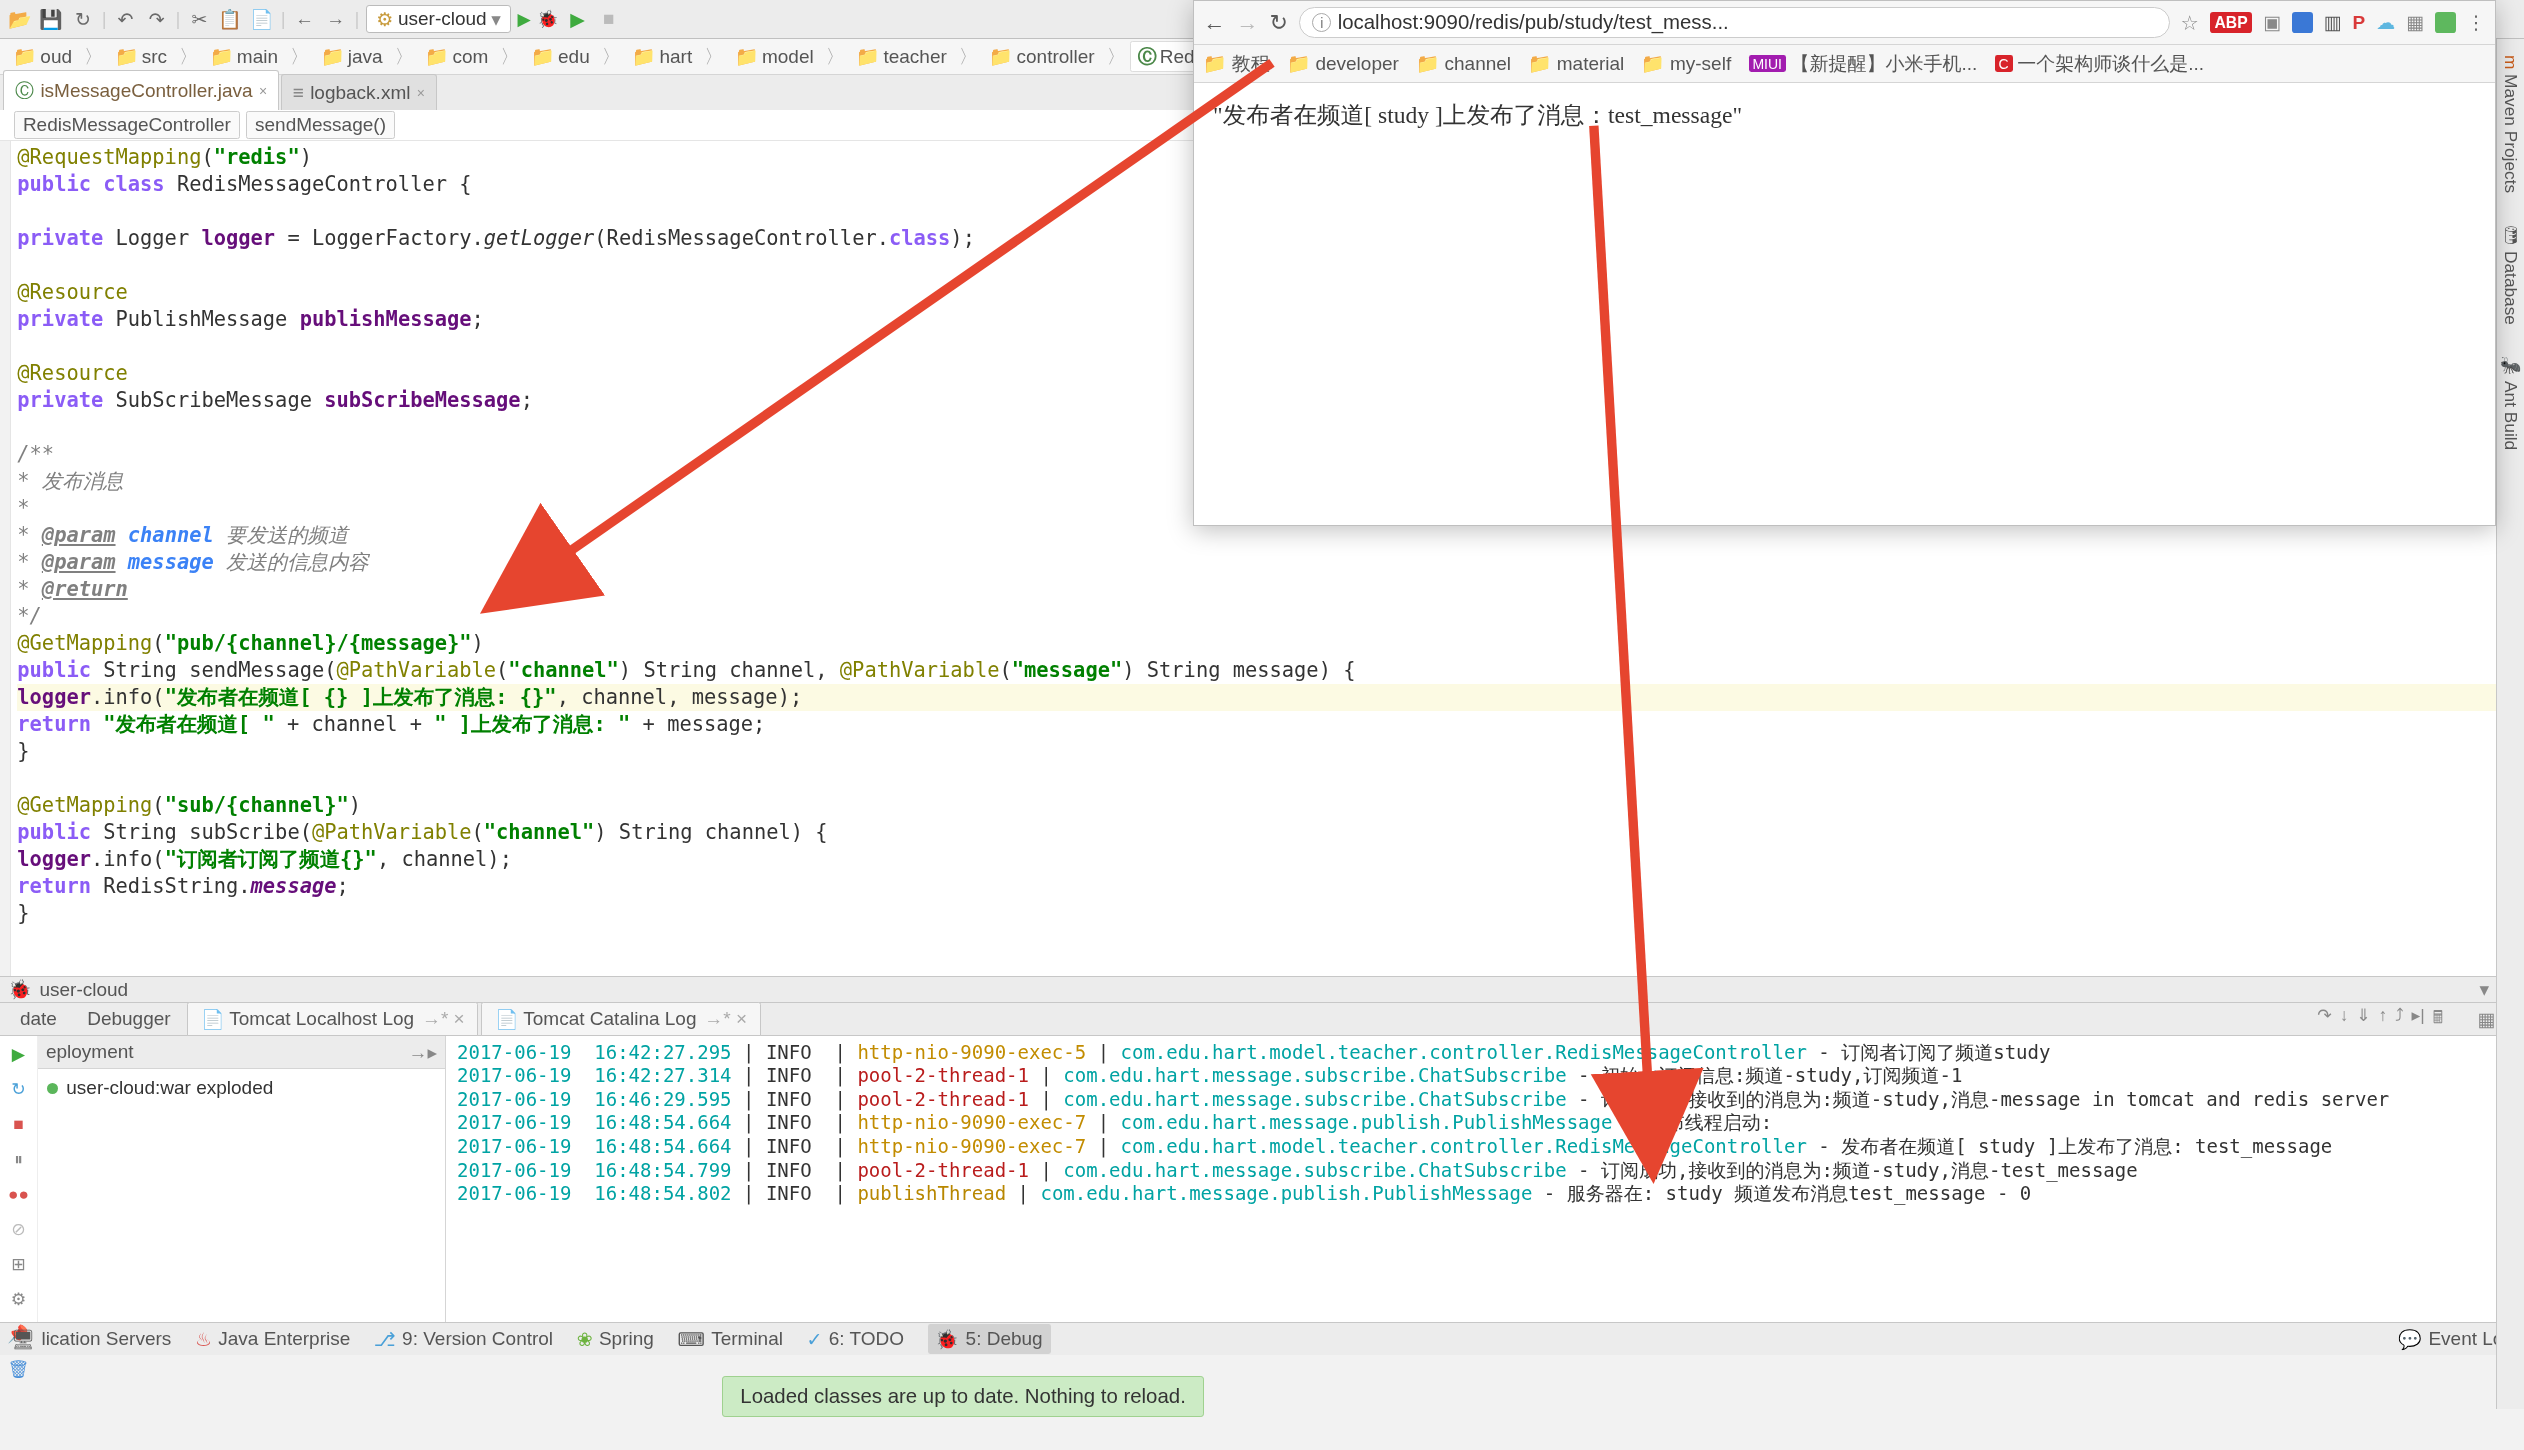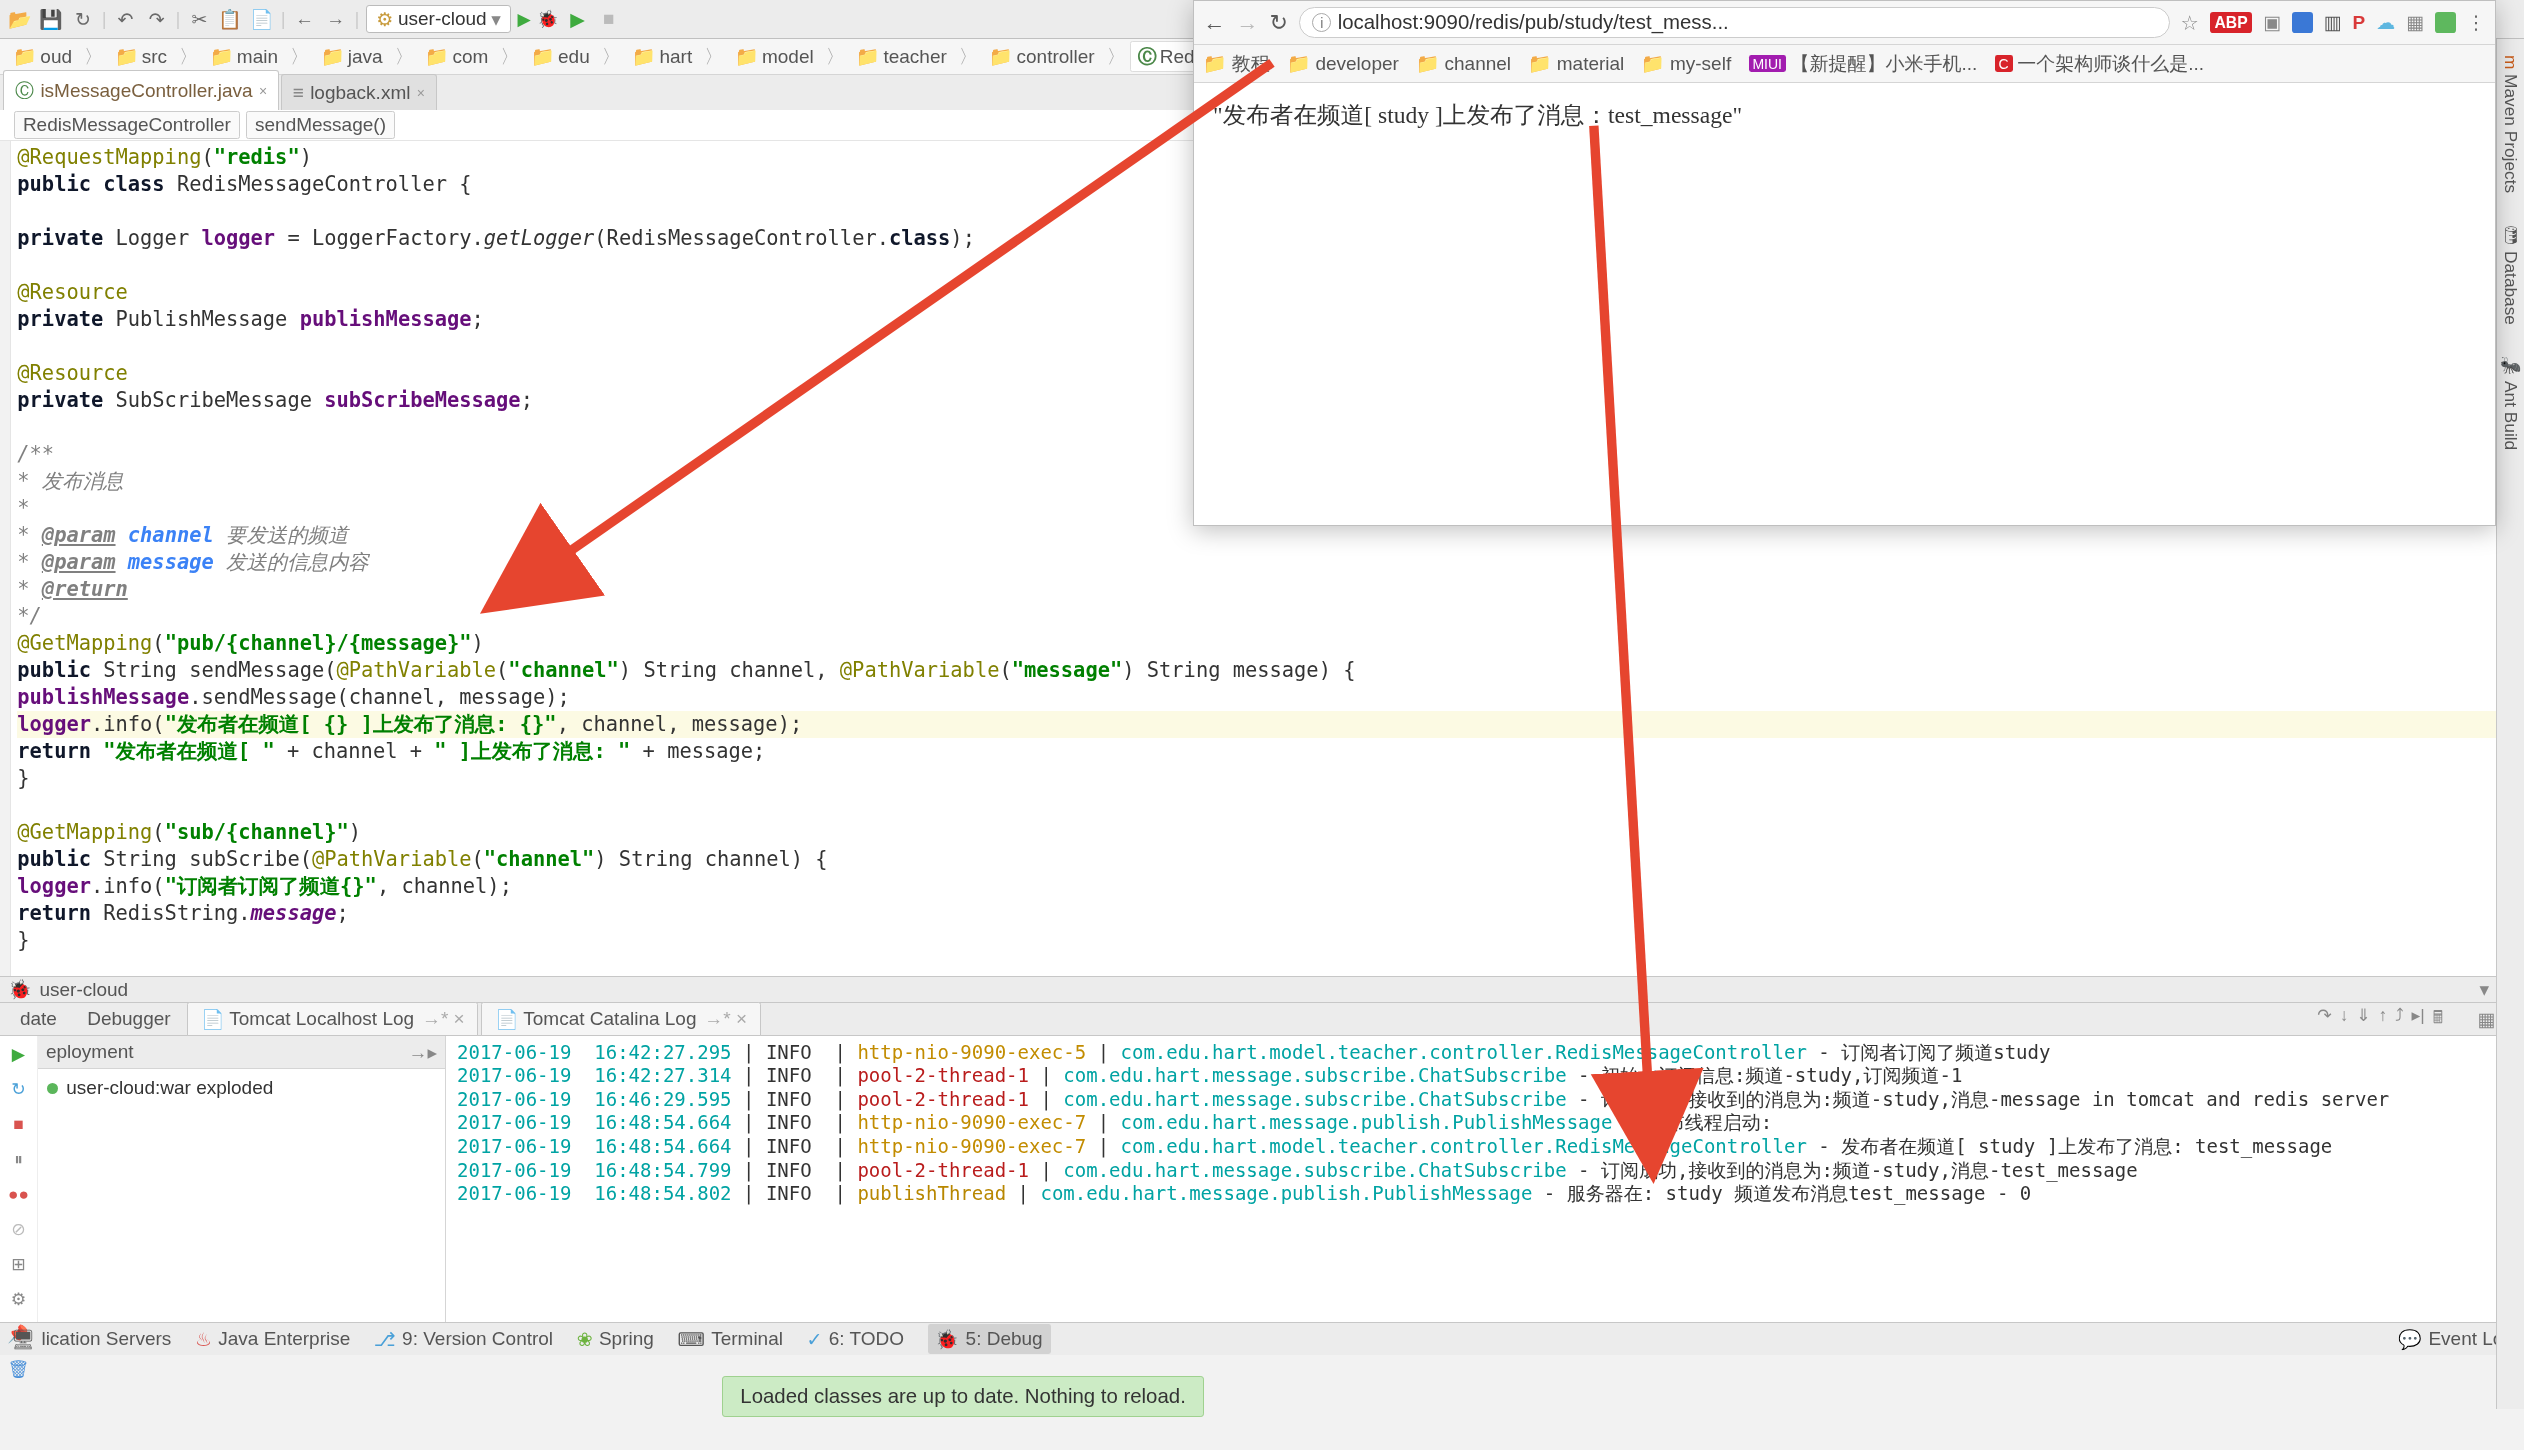--- a/index.html
+++ b/index.html
@@ -27,21 +27,21 @@
 .editor-tab { display: flex; align-items: center; gap: 6.3px; padding: 6.3px 11px; background: #e0e0e0; border: 0.8px solid #c7c7c7; border-bottom: none; border-top-left-radius: 3.1px; border-top-right-radius: 3.1px; margin-right: 1.6px; font-size: 19px; color: #555; }
 .editor-tab.active { background: #fff; color: #7a5f3e; }
 .editor-tab .close { color: #999; font-size: 14px; }
 
 
 .crumb-inner { height: 31px; background: #fff; border-bottom: 0.8px solid #e5e5e5; display: flex; align-items: center; padding-left: 14px; gap: 6.3px; font-size: 19px; }
 .crumb-inner .box { border: 0.8px solid #ccc; background: #fafafa; border-radius: 2.4px; padding: 1.6px 7.9px; color: #555; }
 
 
 .editor { background: #fff; position: relative; padding: 3.1px 0 0 17.3px; font-size: 20.4px; line-height: 27px; height: 835px; overflow: hidden; }
-.editor .kw { color: #0f172a; font-weight: bold; }
+.editor .kw { color: #8b5cf6; font-weight: bold; }
 .editor .str { color: #008000; font-weight: bold; }
 .editor .ann { color: #808000; }
 .editor .jdoc-tag { color: #808080; font-weight: bold; text-decoration: underline; font-style: italic; }
 .editor .jdoc-param { font-style: italic; color: #3b82f6; font-weight: bold; }
 .editor .jdoc { color: #808080; font-style: italic; }
 .editor .field { color: #660e7a; font-weight: bold; }
 .editor .static-m { font-style: italic; }
 .editor .hl-line { background: #fcfae3; display: inline-block; width: 100%; }
 .gutter { position: absolute; left: 0; top: 0; bottom: 0; width: 11px; background: #f2f2f2; border-right: 0.8px solid #e5e5e5; }
 
@@ -224,21 +224,20 @@
 <div>&nbsp;</div>
 <div><span class="jdoc">    /**</span></div>
 <div><span class="jdoc">     * 发布消息</span></div>
 <div><span class="jdoc">     *</span></div>
 <div><span class="jdoc">     * </span><span class="jdoc-tag">@param</span><span class="jdoc-param"> channel</span><span class="jdoc"> 要发送的频道</span></div>
 <div><span class="jdoc">     * </span><span class="jdoc-tag">@param</span><span class="jdoc-param"> message</span><span class="jdoc"> 发送的信息内容</span></div>
 <div><span class="jdoc">     * </span><span class="jdoc-tag">@return</span></div>
 <div><span class="jdoc">     */</span></div>
 <div><span class="ann">    @GetMapping</span><span>(</span><span class="str">"pub/{channel}/{message}"</span><span>)</span></div>
 <div><span class="kw">    public </span><span>String sendMessage(</span><span class="ann">@PathVariable</span><span>(</span><span class="str">"channel"</span><span>) String channel, </span><span class="ann">@PathVariable</span><span>(</span><span class="str">"message"</span><span>) String message) {</span></div>
-<div><span class="field">        publishMessage</span><span>.sendMessage(channel, message);</span></div>
 <div class="hl-line"><span class="field">        logger</span><span>.info(</span><span class="str">"发布者在频道[ {} ]上发布了消息: {}"</span><span>, channel, message);</span></div>
 <div><span class="kw">        return </span><span class="str">"发布者在频道[ "</span><span> + channel + </span><span class="str">" ]上发布了消息: "</span><span> + message;</span></div>
 <div><span>    }</span></div>
 <div>&nbsp;</div>
 <div><span class="ann">    @GetMapping</span><span>(</span><span class="str">"sub/{channel}"</span><span>)</span></div>
 <div><span class="kw">    public </span><span>String subScribe(</span><span class="ann">@PathVariable</span><span>(</span><span class="str">"channel"</span><span>) String channel) {</span></div>
 <div><span class="field">        logger</span><span>.info(</span><span class="str">"订阅者订阅了频道{}"</span><span>, channel);</span></div>
 <div><span class="kw">        return </span><span>RedisString.</span><span class="field static-m">message</span><span>;</span></div>
 <div><span>    }</span></div>
 </div>

